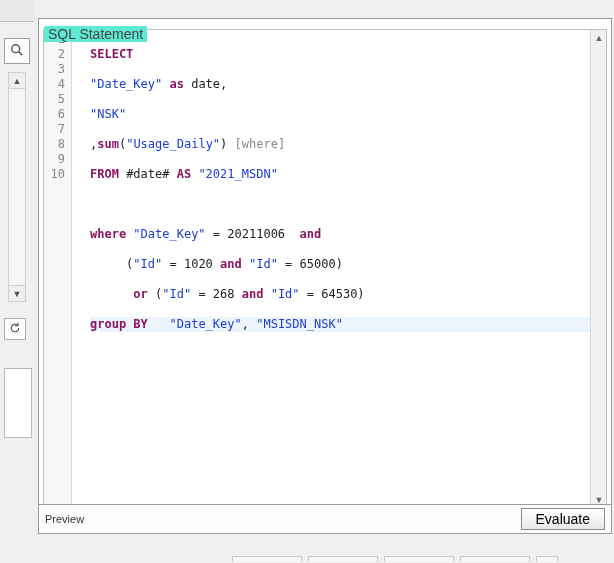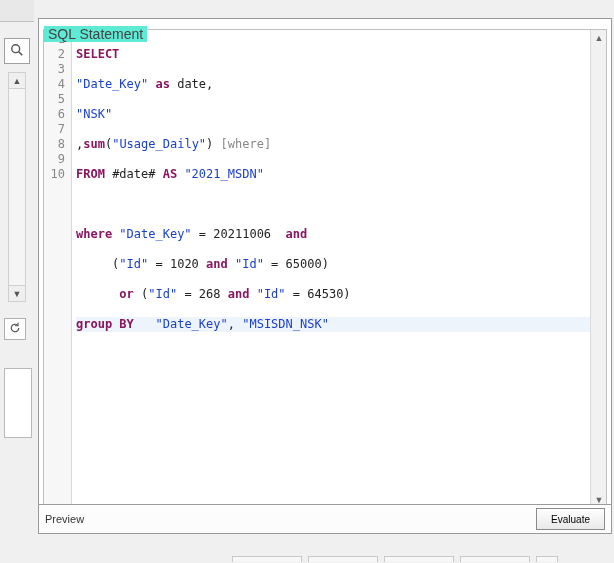--- a/index.html
+++ b/index.html
@@ -115,21 +115,21 @@
   .code {
     position: absolute;
     left: 32px; top: 2px;
     width: 528px;
     font-family: Consolas, monospace;
     font-size: 12px;
     line-height: 15px;
     white-space: pre;
     color: #222;
   }
-  .line { height: 15px; }
+  .line { height: 15px; margin-left: 14px; }
   .line.current { background: #eef4fb; }
   .kw { color: #8a1560; font-weight: bold; }
   .str { color: #1a3fc9; }
   .alias { color: #888; }
   .editor-vscroll {
     position: absolute;
     right: 0; top: 0; width: 16px; height: 100%;
     background: #f1f1f1;
     border-left: 1px solid #dadada;
   }
@@ -154,21 +154,21 @@
   }
   .preview-label {
     font-size: 11px;
     color: #333;
   }
   .evaluate-btn {
     height: 22px;
     padding: 0 14px;
     background: linear-gradient(#fefefe,#e9e9e9);
     border: 1px solid #8a8a8a;
-    font-size: 10px;
+    font-size: 14px;
     cursor: pointer;
     display:flex; align-items:center;
   }
   
   .bottom-row {
     position: absolute;
     left: 232px; top: 556px;
     display: flex; gap: 6px;
   }
   .bottom-row .ghost {

